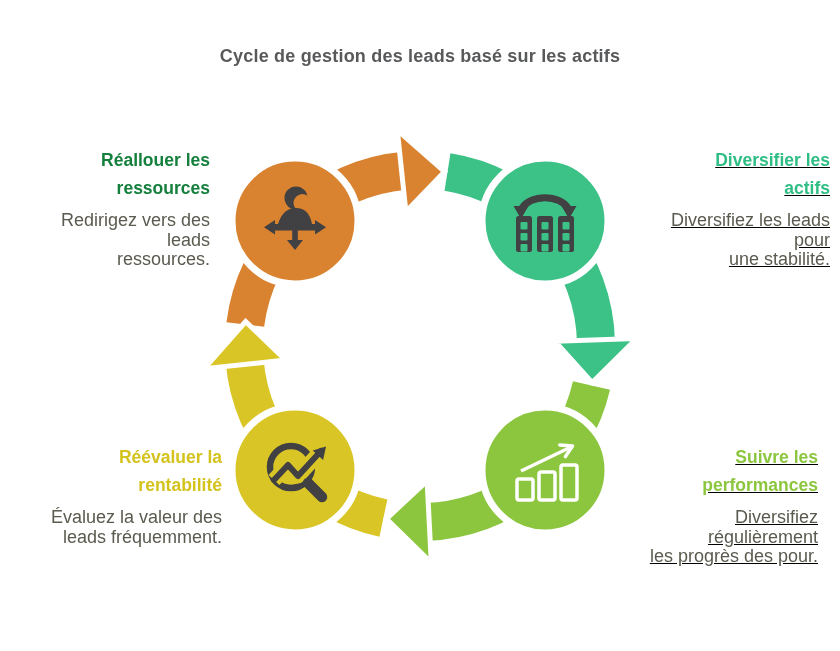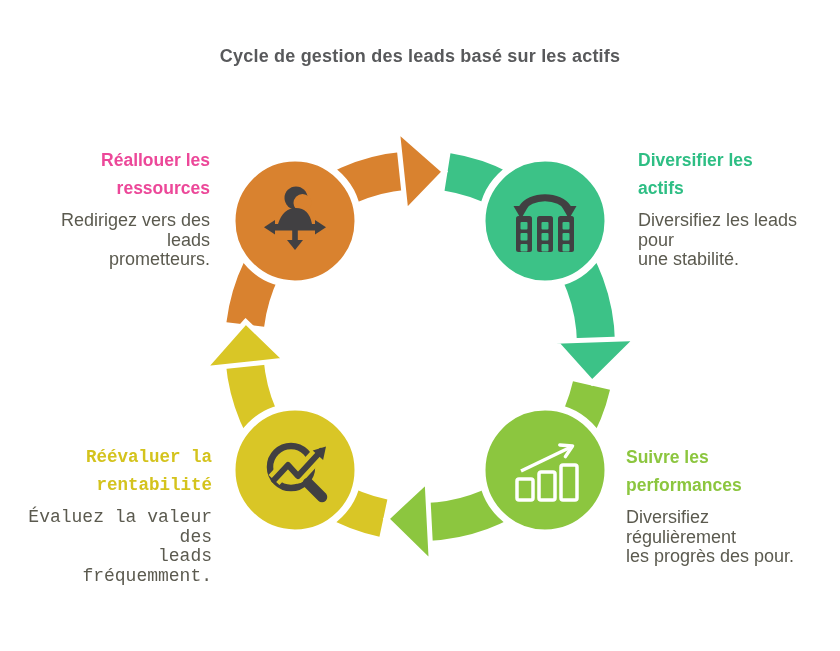--- a/index.html
+++ b/index.html
@@ -7,26 +7,26 @@
     position:relative;width:840px;height:651px;background:#ffffff;overflow:hidden;
     font-family:"Liberation Sans", sans-serif;
   }
   .title{
     position:absolute;left:0;top:46px;width:840px;text-align:center;
     font-size:18px;font-weight:bold;color:#58595B;letter-spacing:.2px;
   }
   .diagram-svg{position:absolute;left:0;top:0;}
   .step-text{position:absolute;width:192px;}
   .step-text.align-right{text-align:right;}
-  .step-text.align-left{text-align:left;}
+  .step-text.align-left{text-align:right;text-decoration:underline;}
   .step-heading{font-size:17.5px;font-weight:bold;line-height:28px;}
   .step-desc{margin-top:9px;font-size:18px;line-height:19.5px;color:#5B5A4F;}
   .pos-top-left{left:18px;top:146px;}
   .pos-top-right{left:638px;top:146px;}
-  .pos-bottom-left{left:20px;top:443px;font-family:Liberation Mono, monospace;}
+  .pos-bottom-left{left:30px;top:443px;}
   .pos-bottom-right{left:626px;top:443px;}
 </style>
 </head>
 <body>
 
 <div class="canvas">
 
   <div class="title">Cycle de gestion des leads basé sur les actifs</div>
 
   <svg class="diagram-svg" width="840" height="651" viewBox="0 0 840 651">
@@ -102,27 +102,27 @@
     <g transform="translate(295,470)">
       <circle cx="-4" cy="-3" r="21" stroke="#414042" stroke-width="6.5" fill="none"></circle>
       <polyline points="-21,10 -7,-5 3,6 26,-19" fill="none" stroke-width="15" stroke-linejoin="round" stroke="#D9C626"></polyline>
       <polyline points="-21,10 -7,-5 3,6 26,-19" fill="none" stroke="#414042" stroke-width="6" stroke-linejoin="round" stroke-linecap="round"></polyline>
       <polygon points="31,-23.5 28.1,-10 17.7,-19.4" fill="#414042"></polygon>
       <line x1="13" y1="13" x2="27" y2="27" stroke="#414042" stroke-width="10.5" stroke-linecap="round"></line>
     </g>
   </svg>
 
   <div class="step-text align-right pos-top-left">
-    <div class="step-heading" style="color: #ec4899;">
+    <div class="step-heading" style="color: #15803d;">
       <span>Réallouer les</span><br>
       <span>ressources</span>
     </div>
     <div class="step-desc">
       <span>Redirigez vers des leads</span><br>
-      <span>prometteurs.</span>
+      <span>ressources.</span>
     </div>
   </div>
 
   <div class="step-text align-left pos-top-right">
     <div class="step-heading" style="color: rgb(46, 190, 132);">
       <span>Diversifier les</span><br>
       <span>actifs</span>
     </div>
     <div class="step-desc">
       <span>Diversifiez les leads pour</span><br>

